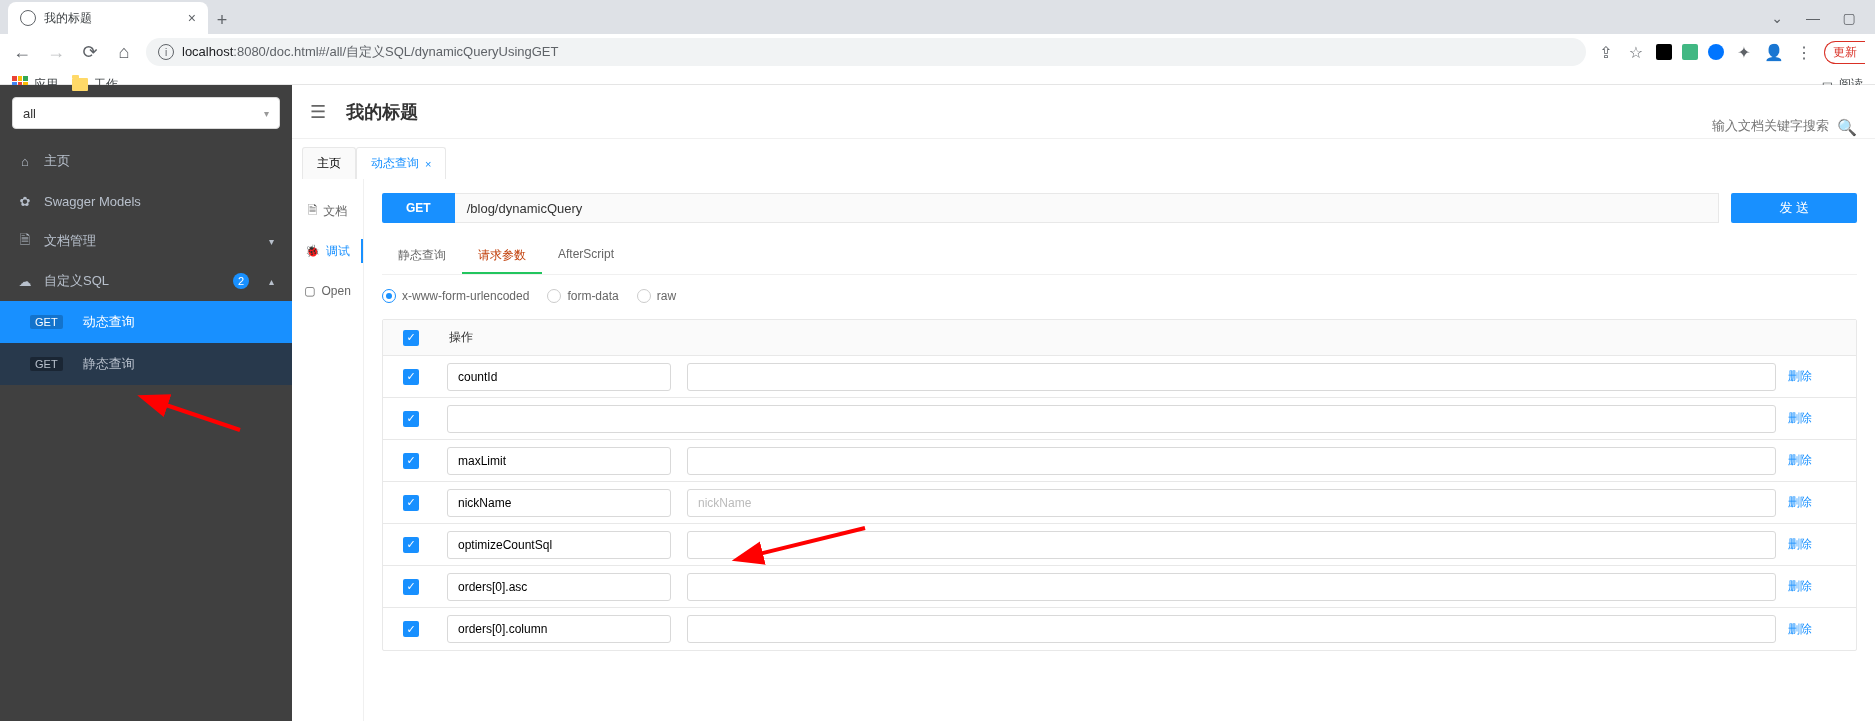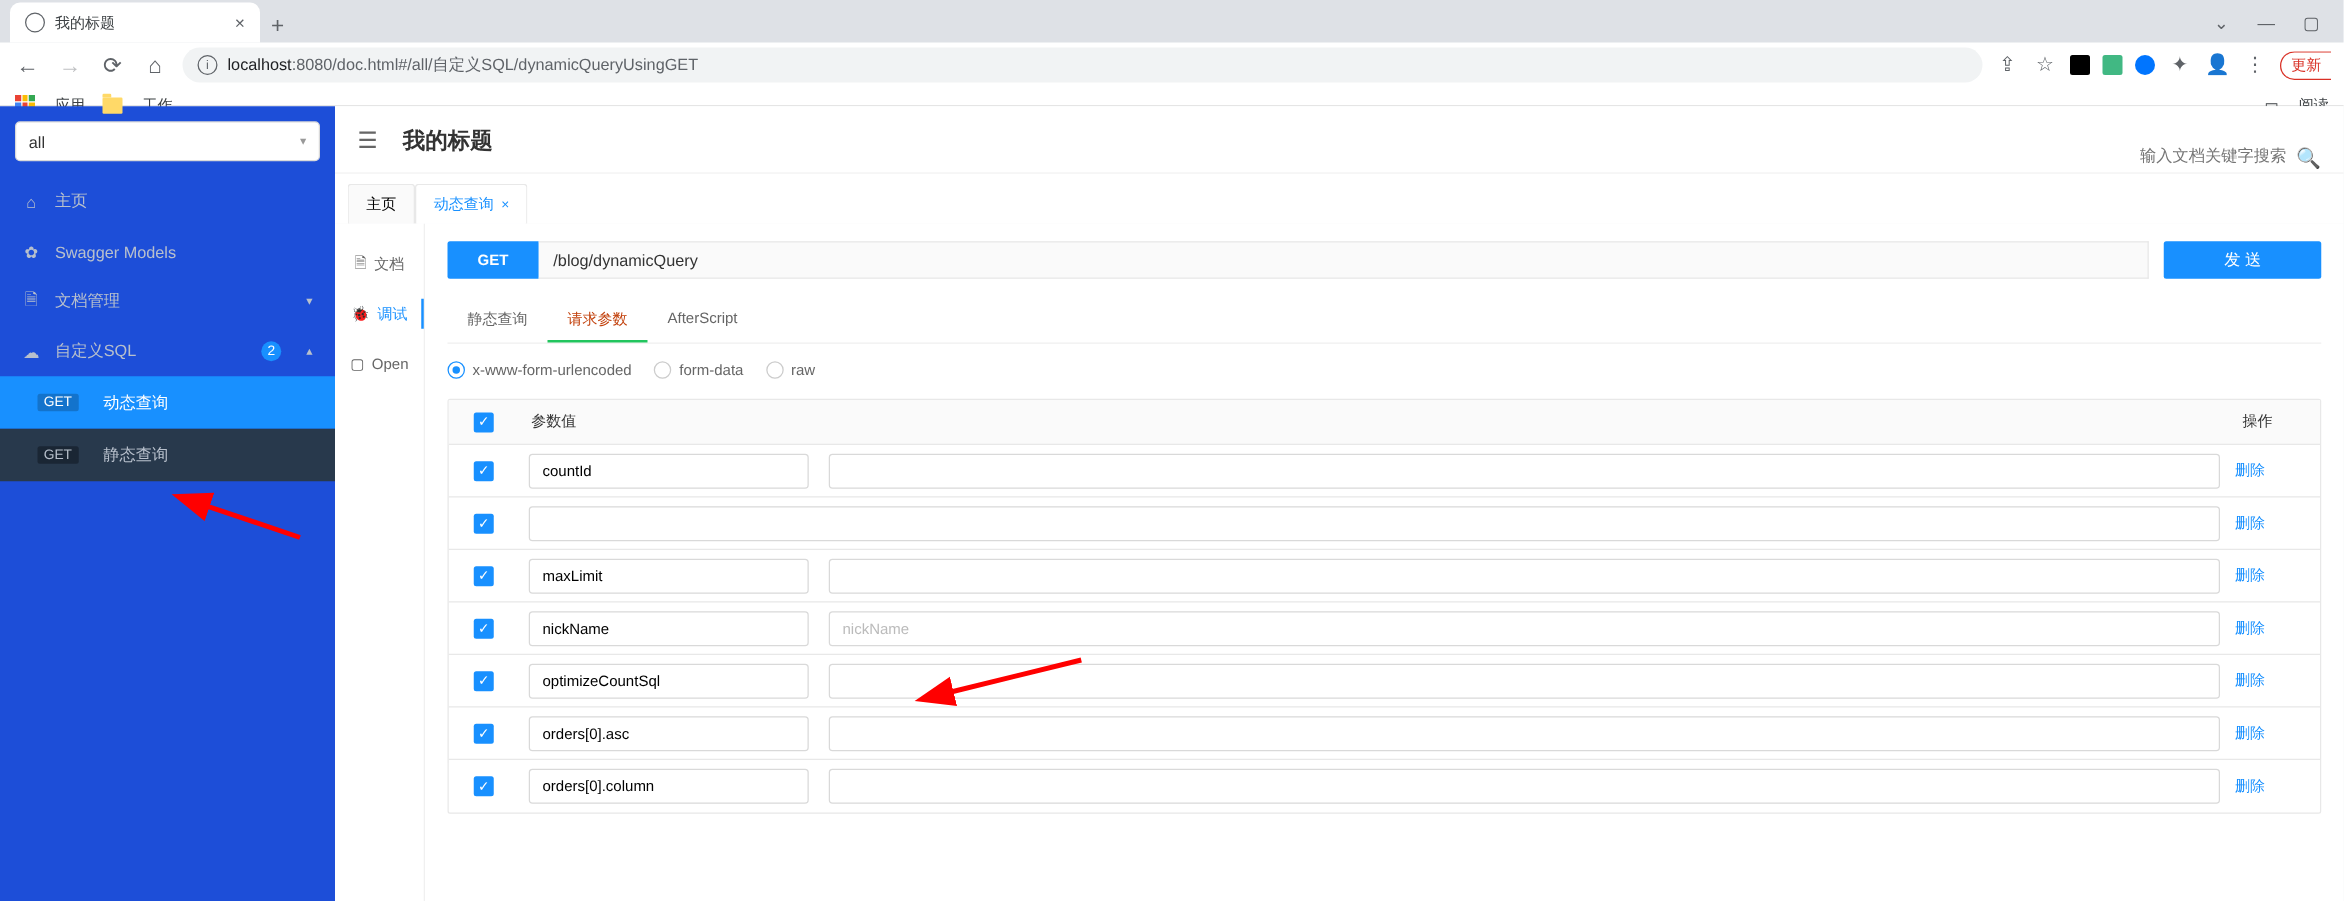--- a/index.html
+++ b/index.html
@@ -23,33 +23,33 @@
 .url-box .url-text { font-size: 13px; color: #5f6368; }
 .url-box .url-text .host { color: #202124; }
 .addr-actions { display: flex; gap: 10px; align-items: center; }
 .addr-actions .icon { width: 20px; height: 20px; display: flex; align-items: center; justify-content: center; color: #5f6368; font-size: 16px; cursor: pointer; }
 .ext-green { width: 16px; height: 16px; background: #41b883; border-radius: 2px; }
 .ext-black { width: 16px; height: 16px; background: #000; border-radius: 2px; }
 .ext-blue { width: 16px; height: 16px; background: #0075ff; border-radius: 50%; }
 .refresh-btn { border: 1px solid #d93025; color: #d93025; border-radius: 12px; padding: 2px 8px; font-size: 12px; cursor: pointer; border-right:none; border-top-right-radius:0; border-bottom-right-radius:0;}
 
 .bookmark-bar { height: 28px; display: flex; align-items: center; padding: 0 12px; gap: 14px; }
-.bookmark-bar .bm { display: flex; align-items: center; gap: 16px; font-size: 12px; color: #3c4043; cursor: pointer; }
+.bookmark-bar .bm { display: flex; align-items: center; gap: 6px; font-size: 12px; color: #3c4043; cursor: pointer; }
 .bm-grid { width: 16px; height: 16px; display: grid; grid-template-columns: 1fr 1fr 1fr; grid-template-rows: 1fr 1fr 1fr; gap: 1px; }
 .bm-grid div { background: #ea4335; }
 .bm-grid div:nth-child(2){background:#fbbc04;} .bm-grid div:nth-child(3){background:#34a853;}
 .bm-grid div:nth-child(4){background:#4285f4;} .bm-grid div:nth-child(5){background:#ea4335;} .bm-grid div:nth-child(6){background:#fbbc04;}
 .bm-grid div:nth-child(7){background:#34a853;} .bm-grid div:nth-child(8){background:#4285f4;} .bm-grid div:nth-child(9){background:#ea4335;}
 .bm-folder { width: 16px; height: 13px; background: #ffd968; border-radius: 1px; position: relative; }
 .bm-folder::before { content: ''; position: absolute; top: -3px; left: 0; width: 7px; height: 3px; background: #ffd968; border-radius: 1px 1px 0 0; }
 .bm-right { margin-left: auto; display: flex; gap: 10px; align-items: center; }
 
 
 .app { display: flex; height: calc(721px - 85px); }
-.sidebar { width: 268px; background: #1d4ed8; color: #b8c0cc; display: flex; flex-direction: column; }
+.sidebar { width: 292px; background: #404040; color: #b8c0cc; display: flex; flex-direction: column; }
 .group-select { margin: 12px; height: 32px; background: #fff; border: 1px solid #d9d9d9; border-radius: 4px; display: flex; align-items: center; padding: 0 10px; font-size: 13px; cursor: pointer; justify-content: space-between; color:#333;}
 .nav-item { height: 40px; display: flex; align-items: center; padding: 0 18px; gap: 12px; font-size: 13px; cursor: pointer; }
 .nav-item .icon { width: 14px; text-align: center; }
 .nav-item .expand { margin-left: auto; font-size: 10px; }
 .nav-badge { margin-left: auto; background: #1890ff; color: #fff; border-radius: 8px; min-width: 16px; height: 16px; font-size: 11px; display: flex; align-items: center; justify-content: center; padding: 0 4px; }
 .sub-item { height: 42px; display: flex; align-items: center; padding-left: 30px; gap: 20px; font-size: 13px; cursor: pointer; }
 .sub-item.active { background: #1890ff; color: #fff; }
 .sub-item .method-dark{ background:#1a2634; color:#b8c0cc; font-size:11px; padding:1px 5px; border-radius:2px;}
 .sub-item.active .method-dark{ background:rgba(0,0,0,0.2); color:#fff;}
 
@@ -268,21 +268,20 @@
               <span class="radio-dot"></span>
               <span>raw</span>
             </label>
         </div>
 
         <div class="param-table">
           <div class="pt-row pt-head">
             <div class="col-check">
                 <span class="checkbox">✓</span>
               </div>
-            <div class="col-value">参数值</div>
             <div class="col-action">操作</div>
           </div>
           <div id="param-rows">
               <div class="pt-row">
                 <div class="col-check">
                   <span class="checkbox">✓</span>
                 </div>
                 <div class="col-name"><input class="cell-input" value="countId" style=""></div>
                 <div class="col-value"><input class="cell-input" value="" placeholder="" style=""></div>
                 <div class="col-action"><a>删除</a></div>

